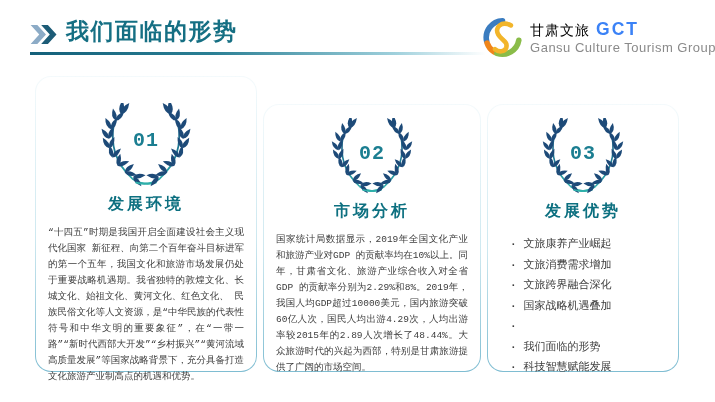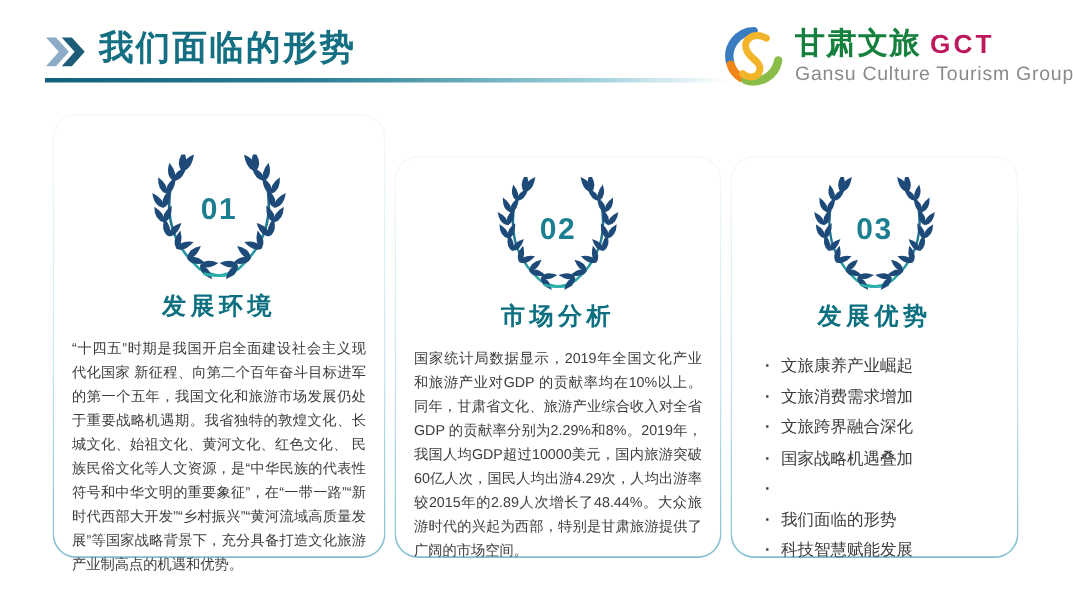--- a/index.html
+++ b/index.html
@@ -11,26 +11,26 @@
   .chev{position:absolute;left:0;top:7px;width:30px;height:23px;}
   .page-title{position:absolute;left:36px;top:0;margin:0;font-size:23px;font-weight:bold;
               color:#156f83;letter-spacing:1.5px;white-space:nowrap;}
   .title-underline{position:absolute;top:52px;left:30px;width:456px;height:2.5px;
        background:linear-gradient(90deg,#14607a 0%,#2a7f94 40%,#9fd0dc 80%,rgba(190,225,233,0) 100%);}
 
   .logo{position:absolute;right:18px;top:1px;display:flex;align-items:center;gap:7px;}
   .logo-mark{width:41px;height:41px;}
   .logo-text{display:flex;flex-direction:column;line-height:1.1;}
   .logo-row{display:flex;align-items:baseline;gap:6px;}
-  .logo-cn{font-size:20px;font-weight:bold;color:#15803d;letter-spacing:1px;}
-  .logo-abbr{font-size:17.5px;font-weight:bold;color:#be185d;letter-spacing:2px;}
+  .logo-cn{font-size:14px;font-weight:normal;color:#000000;letter-spacing:1px;}
+  .logo-abbr{font-size:17.5px;font-weight:bold;color:#3b82f6;letter-spacing:2px;}
   .logo-en{font-size:13px;color:#8a8a8a;letter-spacing:0.5px;margin-top:2px;white-space:nowrap;}
 
   
-  .cards{position:absolute;top:76px;left:35px;display:flex;gap:6px;align-items:flex-start;}
+  .cards{position:absolute;top:76px;left:35px;display:flex;gap:6px;align-items:flex-start;font-family:Liberation Mono, monospace;}
   .card{box-sizing:border-box;border-radius:16px;border:1.5px solid transparent;
         background:linear-gradient(#ffffff,#ffffff) padding-box,
                    linear-gradient(180deg,#f4fafc 0%,#cde8f0 55%,#7fbdd2 100%) border-box;}
   .card-1{width:222px;height:296px;padding-top:26px;}
   .card-2{width:218px;height:268px;margin-top:28px;padding-top:13px;}
   .card-3{width:192px;height:268px;margin-top:28px;padding-top:13px;}
 
   .wreath{position:relative;width:120px;margin:0 auto;}
   .card-1 .wreath{height:84px;}
   .card-2 .wreath,.card-3 .wreath{height:76px;}

